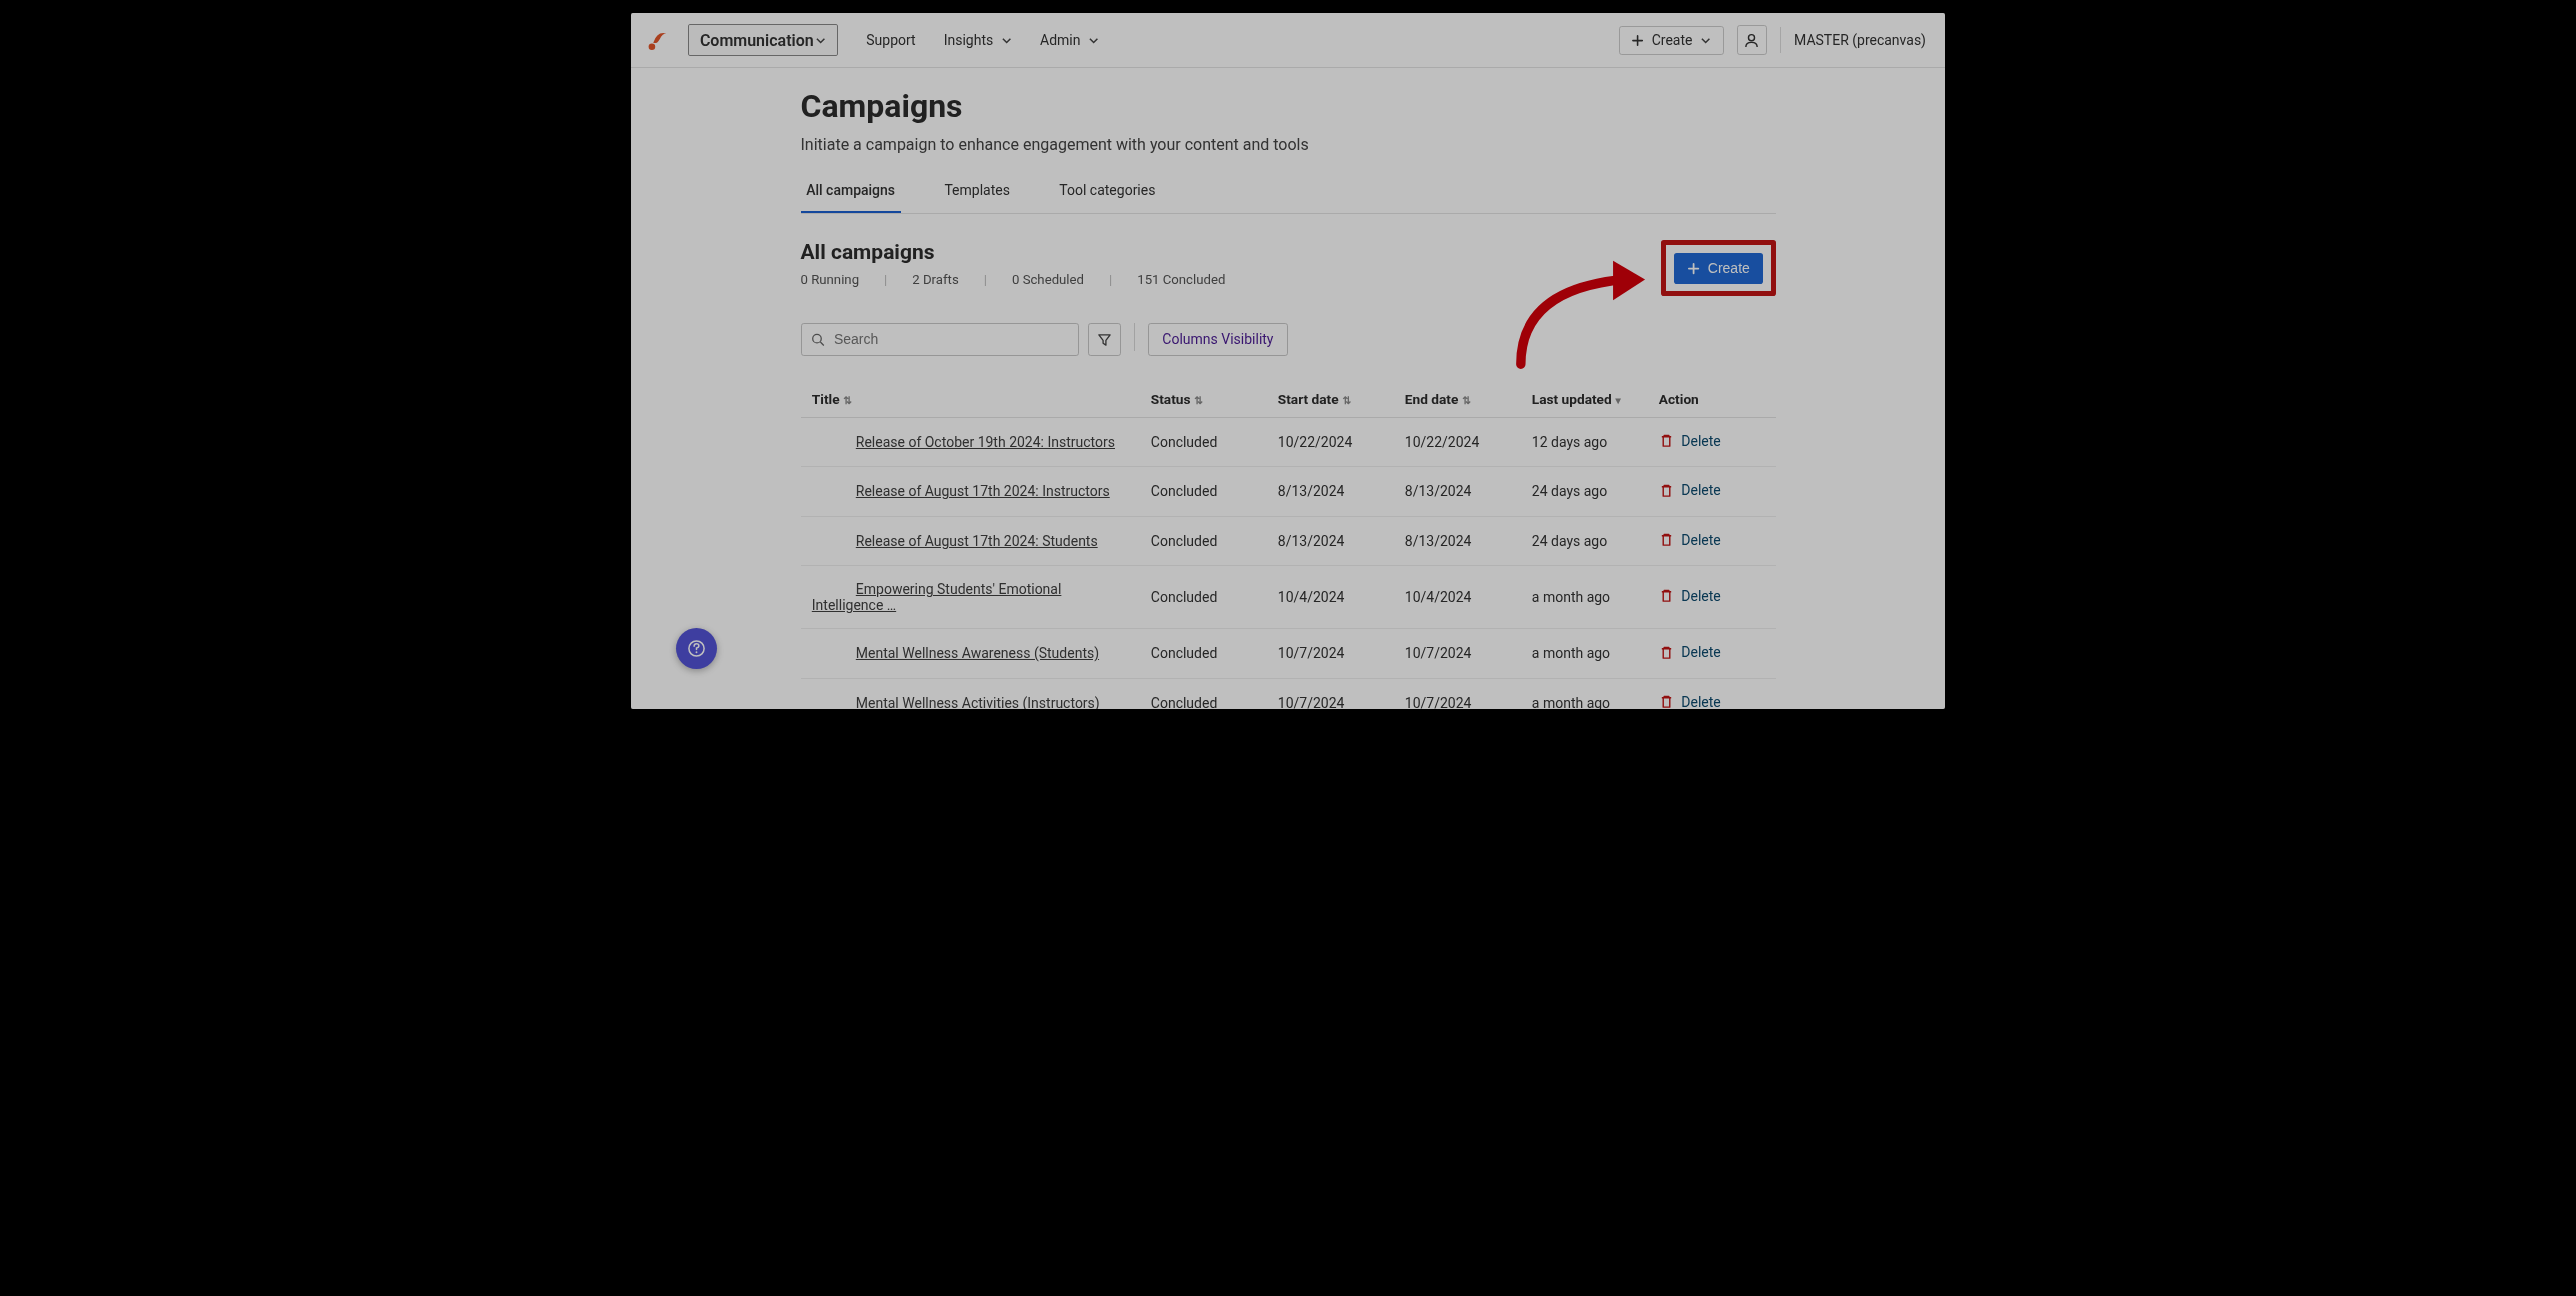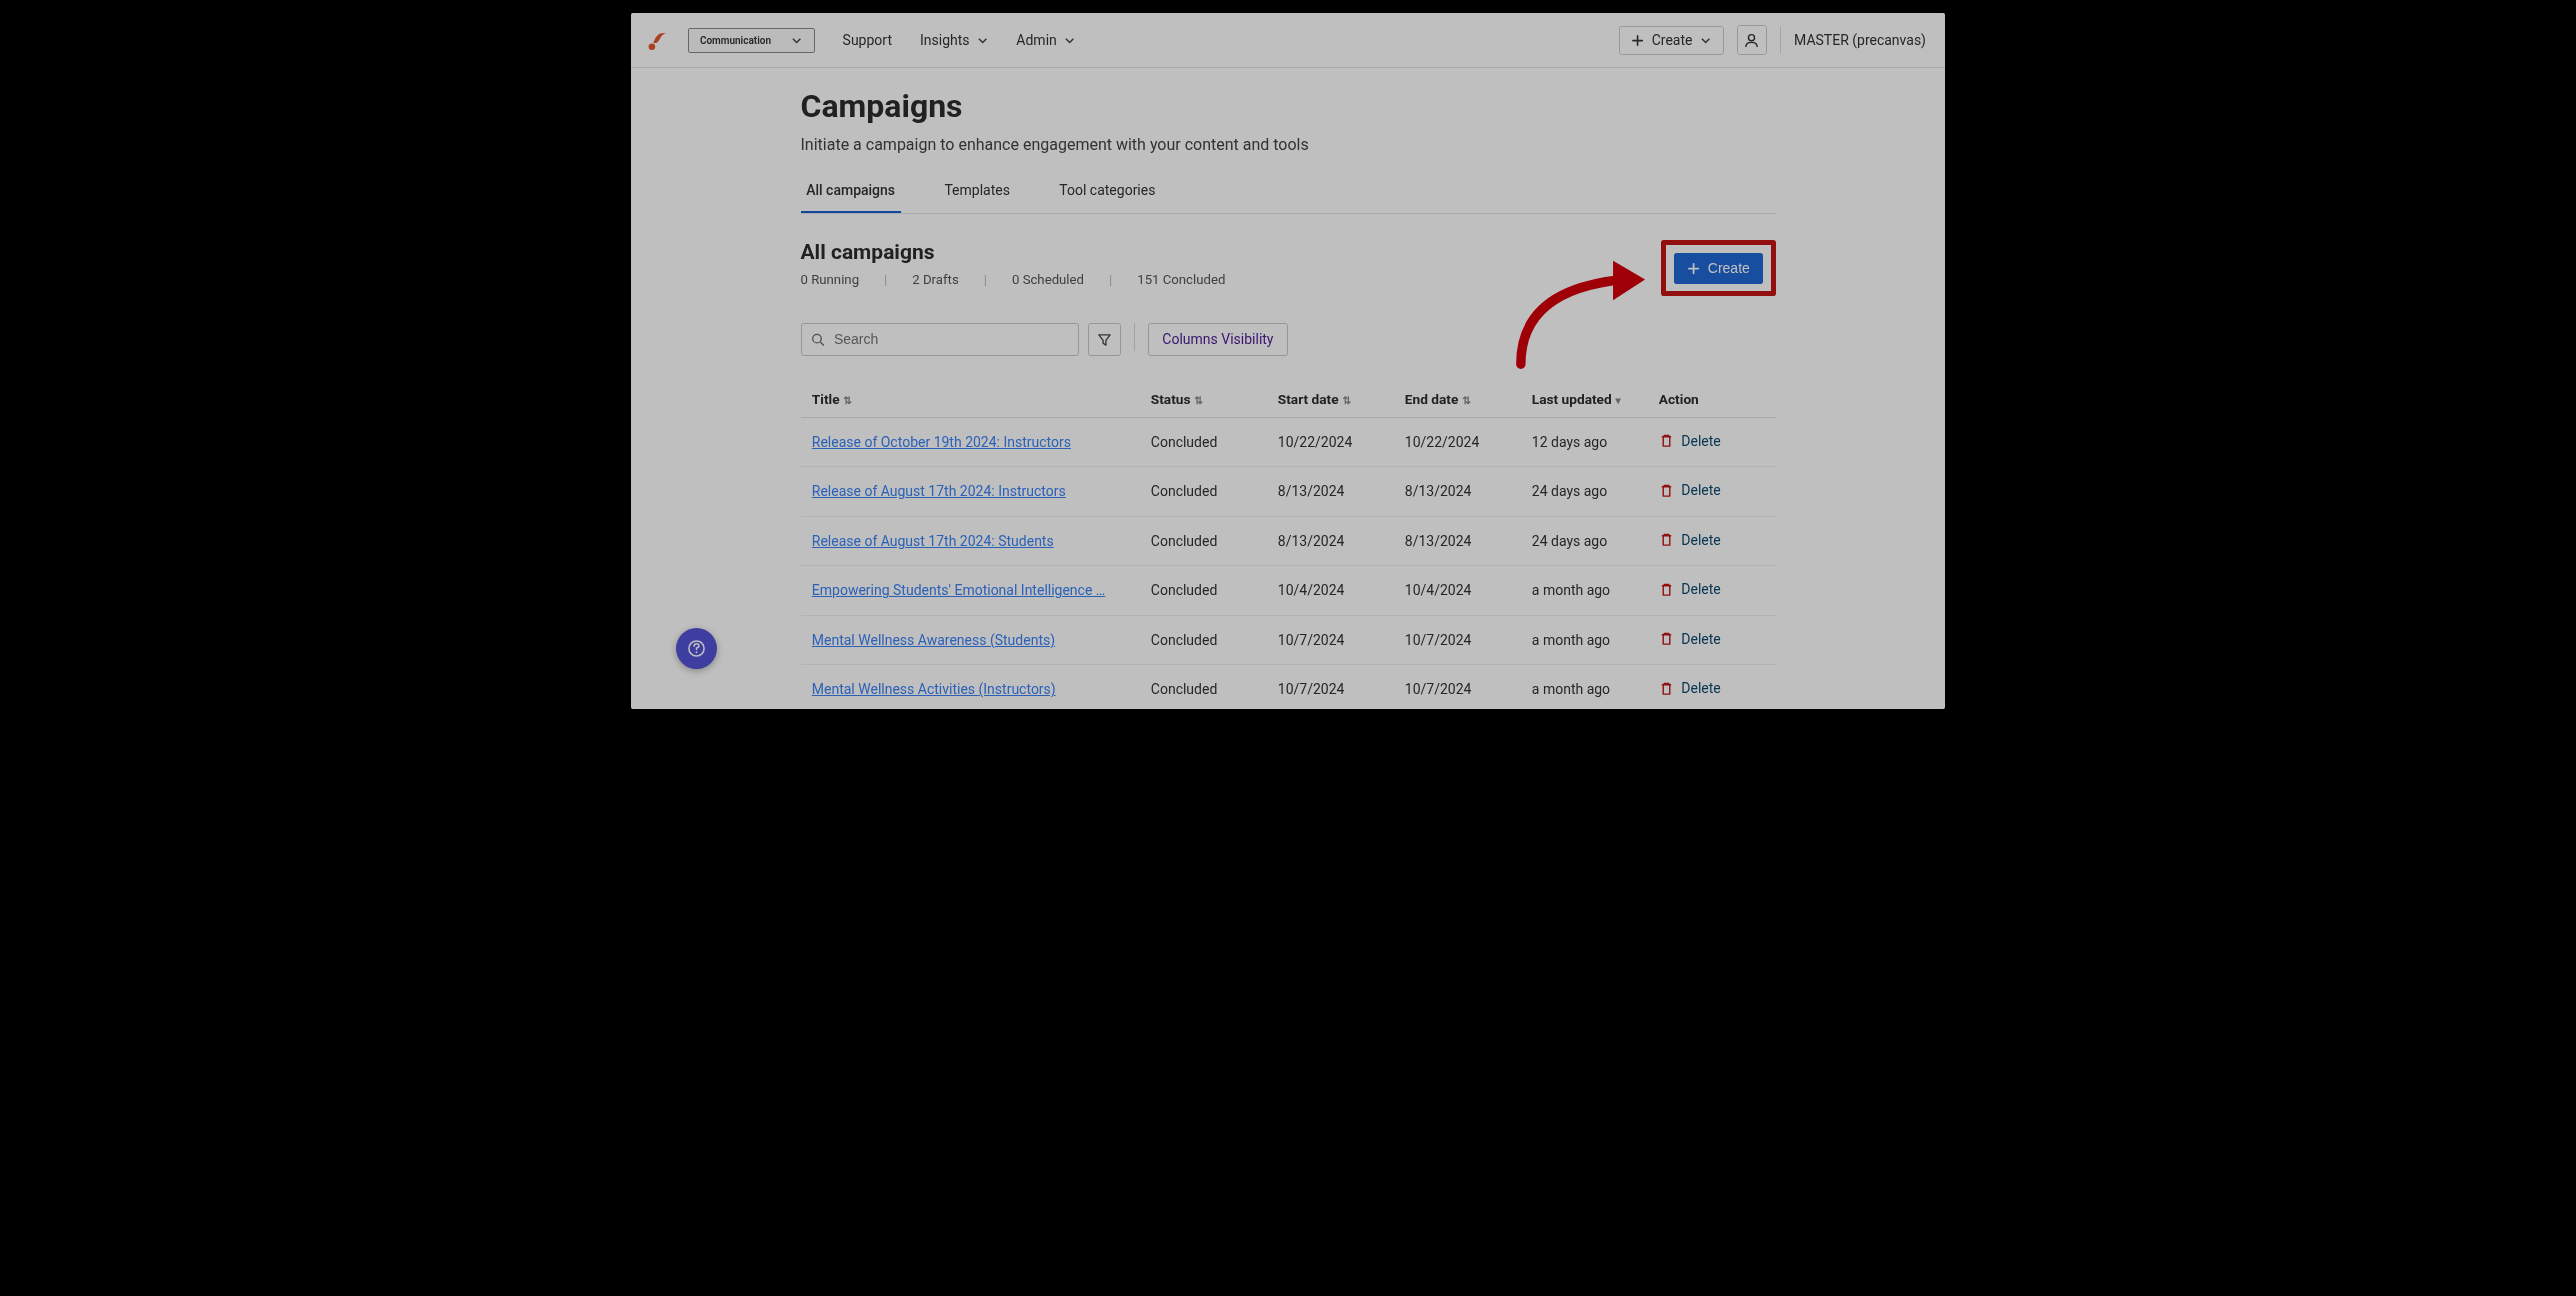--- a/index.html
+++ b/index.html
@@ -43,23 +43,23 @@
     width: 26.4px;
     height: 26.4px;
     margin-right: 17px;
   }
   .nav-pill {
     border: 0.9px solid #888;
     border-radius: 1.9px;
     padding: 5.7px 11.3px;
     display: inline-flex;
     align-items: center;
-    gap: 20px;
+    gap: 1px;
     font-weight: 600;
-    font-size: 10px;
+    font-size: 16px;
     color: #333;
     cursor: pointer;
     background: #fafafa;
   }
   .nav-item {
     margin-left: 28px;
     font-size: 14px;
     color: #333;
     display: inline-flex;
     align-items: center;
@@ -242,23 +242,24 @@
     border-bottom: 0.9px solid #e3e3e3;
   }
   table.campaigns th .sort { font-size: 10.4px; color: #888; margin-left: 3.8px; }
   table.campaigns td {
     padding: 15px 11.3px;
     font-size: 14px;
     color: #333;
     border-bottom: 0.9px solid #eee;
   }
   .title-link {
-    color: #3b82f6;
+    color: #404040;
     text-decoration: underline;
     cursor: pointer;
+    margin-left: 44px;
   }
   .delete-cell {
     display: inline-flex;
     align-items: center;
     gap: 7.5px;
     color: #0c4a6e;
     cursor: pointer;
   }
   .delete-cell svg { flex-shrink: 0; }
 

